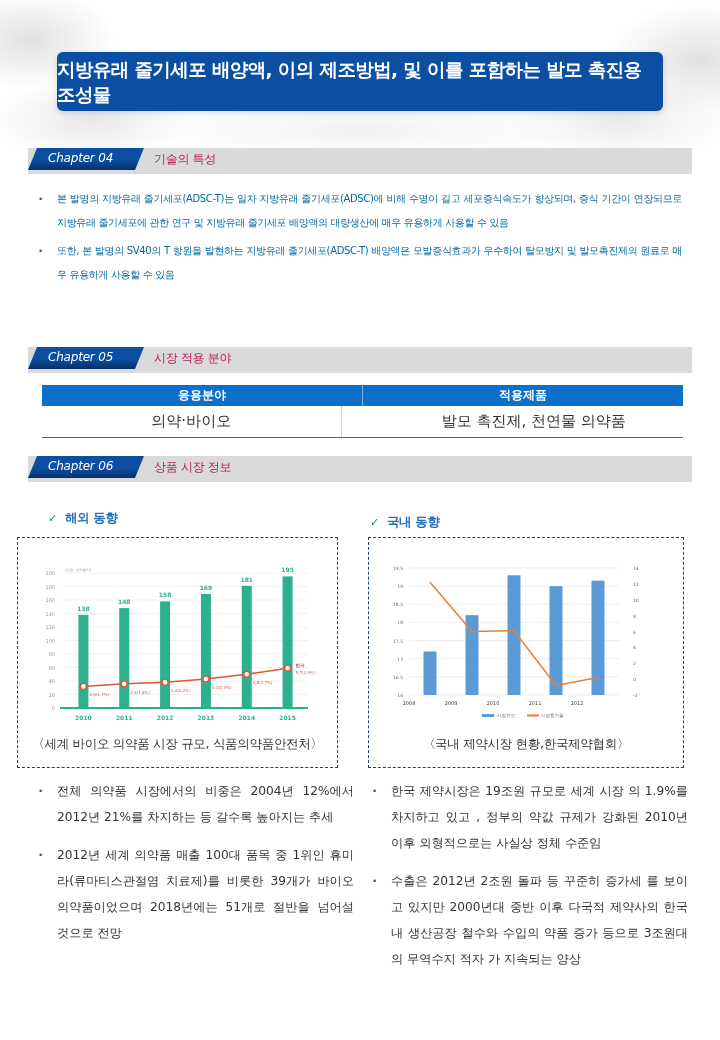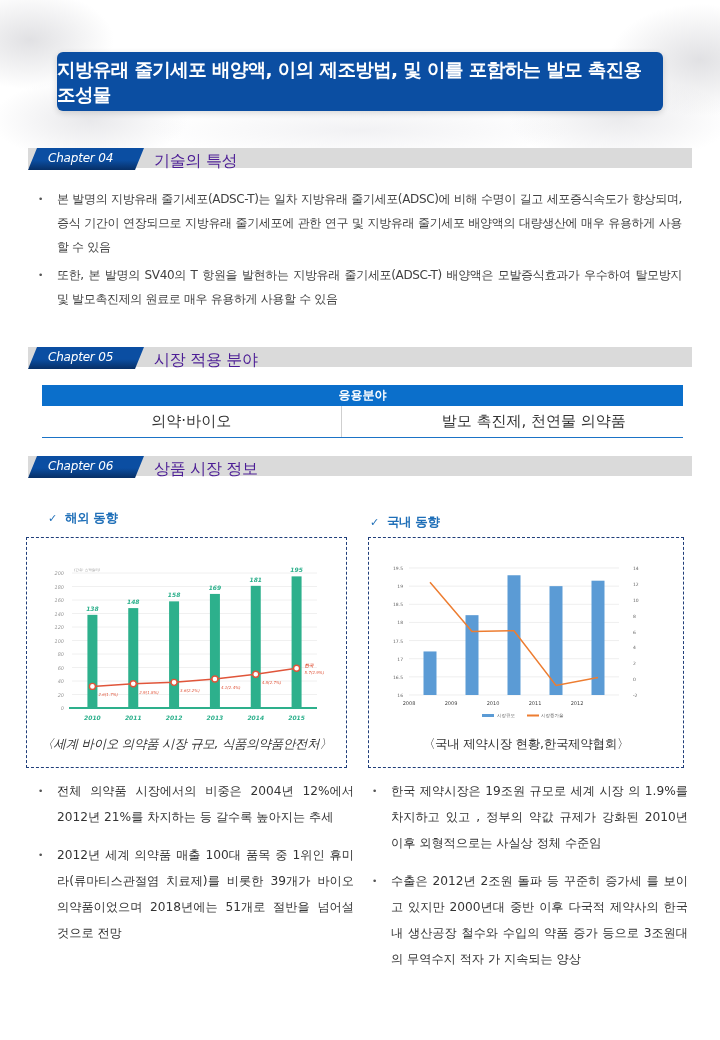--- a/index.html
+++ b/index.html
@@ -12,29 +12,29 @@
       radial-gradient(ellipse 140px 60px at 90px 120px, rgba(210,210,215,0.5), rgba(255,255,255,0) 70%),
       radial-gradient(ellipse 130px 80px at 700px 60px, rgba(200,200,205,0.55), rgba(255,255,255,0) 70%),
       radial-gradient(ellipse 160px 60px at 620px 120px, rgba(215,215,220,0.5), rgba(255,255,255,0) 70%),
       radial-gradient(ellipse 300px 40px at 360px 130px, rgba(225,225,230,0.45), rgba(255,255,255,0) 70%);
   }
   .title-box { position: absolute; left: 57px; top: 52px; width: 606px; height: 59px;
     background: #0B4EA2; border-radius: 6px; display: flex; align-items: center; justify-content: center;
     box-shadow: 0 2px 6px rgba(0,0,0,0.15); }
   .title-box span { color: #fff; font-size: 18.5px; font-weight: bold; letter-spacing: -0.6px; }
 
-  .chapter { position: absolute; left: 28px; width: 664px; height: 20px; background: #DADADA; }
+  .chapter { position: absolute; left: 28px; width: 664px; height: 26px; background: #DADADA; }
   .chapter .badge { position: absolute; left: 0; top: 0; width: 116px; height: 22px;
     background: linear-gradient(180deg, #0B4EA2 0%, #0B4EA2 55%, #072F66 100%);
     clip-path: polygon(9px 0, 116px 0, 107px 22px, 0 22px); }
   .chapter .badge-text { position: absolute; left: 20px; top: 3px; color: #fff; font-style: italic;
     font-size: 12px; font-family: "DejaVu Sans", sans-serif; letter-spacing: -0.2px; }
-  .chapter .chap-title { position: absolute; left: 126px; top: 3px; font-size: 16px; color: #4c1d95; letter-spacing: -0.3px; }
-
-  .bullets { position: absolute; font-size: 12px; color: #404040; letter-spacing: -0.35px; }
+  .chapter .chap-title { position: absolute; left: 126px; top: 3px; font-size: 12px; color: #be185d; letter-spacing: -0.3px; }
+
+  .bullets { position: absolute; font-size: 10px; color: #0369a1; letter-spacing: -0.35px; }
   .bullet { position: relative; padding-left: 19px; line-height: 24px; text-align: justify; }
   .bullet::before { content: "•"; position: absolute; left: 0; top: 0; font-size: 9px; color: #555; }
   .bullet + .bullet { margin-top: 4px; }
 
   .table { position: absolute; left: 42px; top: 385px; width: 641px; border-bottom: 1.5px solid #1B73C6; }
   .table .thead { display: flex; background: #0B6FCB; height: 21px; }
   .table .thead div { flex: 1; color: #fff; font-weight: bold; font-size: 12px; text-align: center; line-height: 21px; }
   .table .thead div + div { border-left: 1px solid #7fb0e0; }
   .table .trow { display: flex; height: 31px; }
   .table .trow div { flex: 1; font-size: 15px; text-align: center; line-height: 31px; color: #333; }
@@ -74,41 +74,42 @@
 
   <div class="chapter" style="top:347px;">
     <div class="badge"></div>
     <span class="badge-text">Chapter 05</span>
     <span class="chap-title">시장 적용 분야</span>
   </div>
 
   <div class="table">
     <div class="thead">
       <div>응용분야</div>
+      <div>적용제품</div>
     </div>
     <div class="trow">
       <div>의약·바이오</div>
       <div>발모 촉진제, 천연물 의약품</div>
     </div>
   </div>
 
   <div class="chapter" style="top:456px;">
     <div class="badge"></div>
     <span class="badge-text">Chapter 06</span>
     <span class="chap-title">상품 시장 정보</span>
   </div>
 
   <div class="subhead" style="left:48px; top:510px;">
     <span class="check">✓</span><span>해외 동향</span>
   </div>
   <div class="subhead" style="left:370px; top:514px;">
     <span class="check">✓</span><span>국내 동향</span>
   </div>
 
-  <div class="chart-box" style="left:26px; width:321px;font-style:italic;">
+  <div class="chart-box" style="left:17px; width:321px;">
     <svg class="chart-svg" id="chart-left" width="321" height="190">
         <line x1="45" x2="290" y1="170" y2="170" stroke="#ececec" stroke-width="0.8"></line>
         <text x="37" y="172" font-size="5" fill="#999" text-anchor="end" font-family="DejaVu Sans, sans-serif">0</text>
         <line x1="45" x2="290" y1="156.5" y2="156.5" stroke="#ececec" stroke-width="0.8"></line>
         <text x="37" y="158.5" font-size="5" fill="#999" text-anchor="end" font-family="DejaVu Sans, sans-serif">20</text>
         <line x1="45" x2="290" y1="143" y2="143" stroke="#ececec" stroke-width="0.8"></line>
         <text x="37" y="145" font-size="5" fill="#999" text-anchor="end" font-family="DejaVu Sans, sans-serif">40</text>
         <line x1="45" x2="290" y1="129.5" y2="129.5" stroke="#ececec" stroke-width="0.8"></line>
         <text x="37" y="131.5" font-size="5" fill="#999" text-anchor="end" font-family="DejaVu Sans, sans-serif">60</text>
         <line x1="45" x2="290" y1="116" y2="116" stroke="#ececec" stroke-width="0.8"></line>

